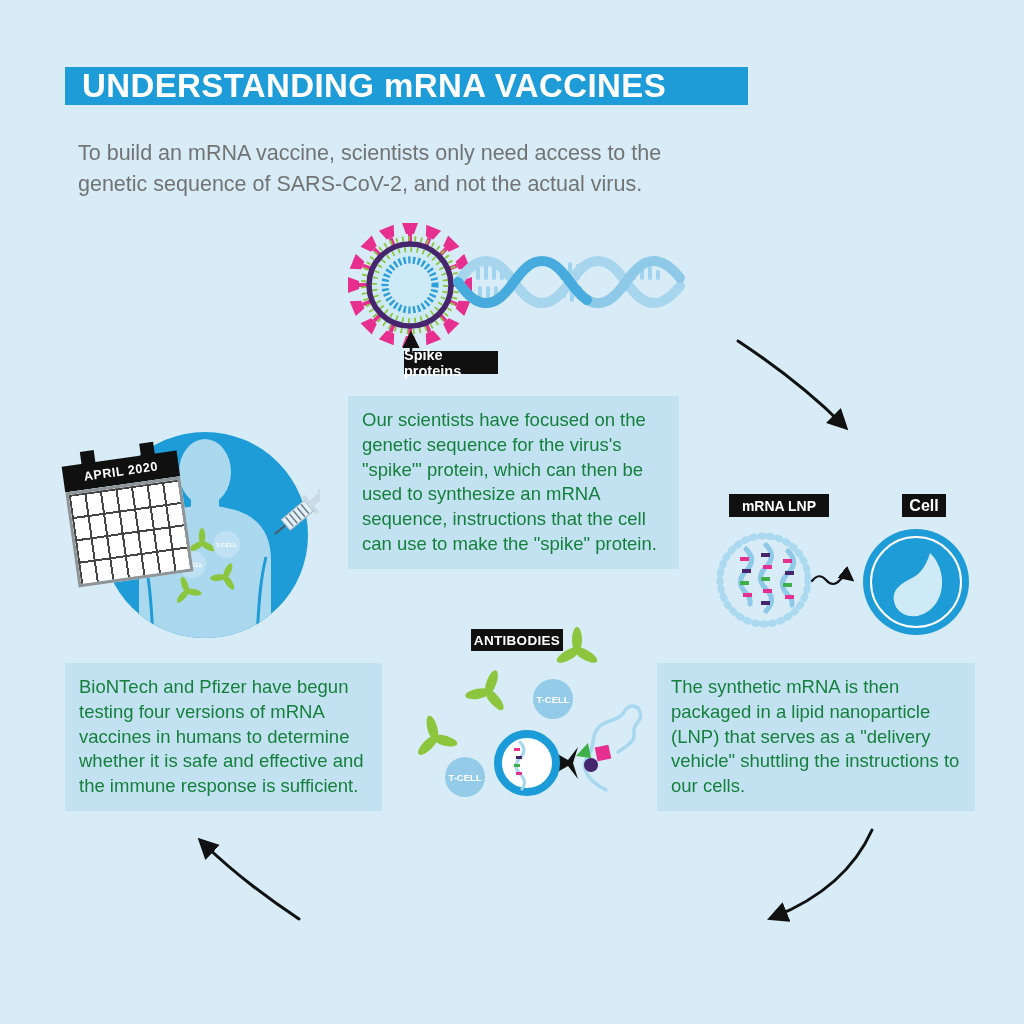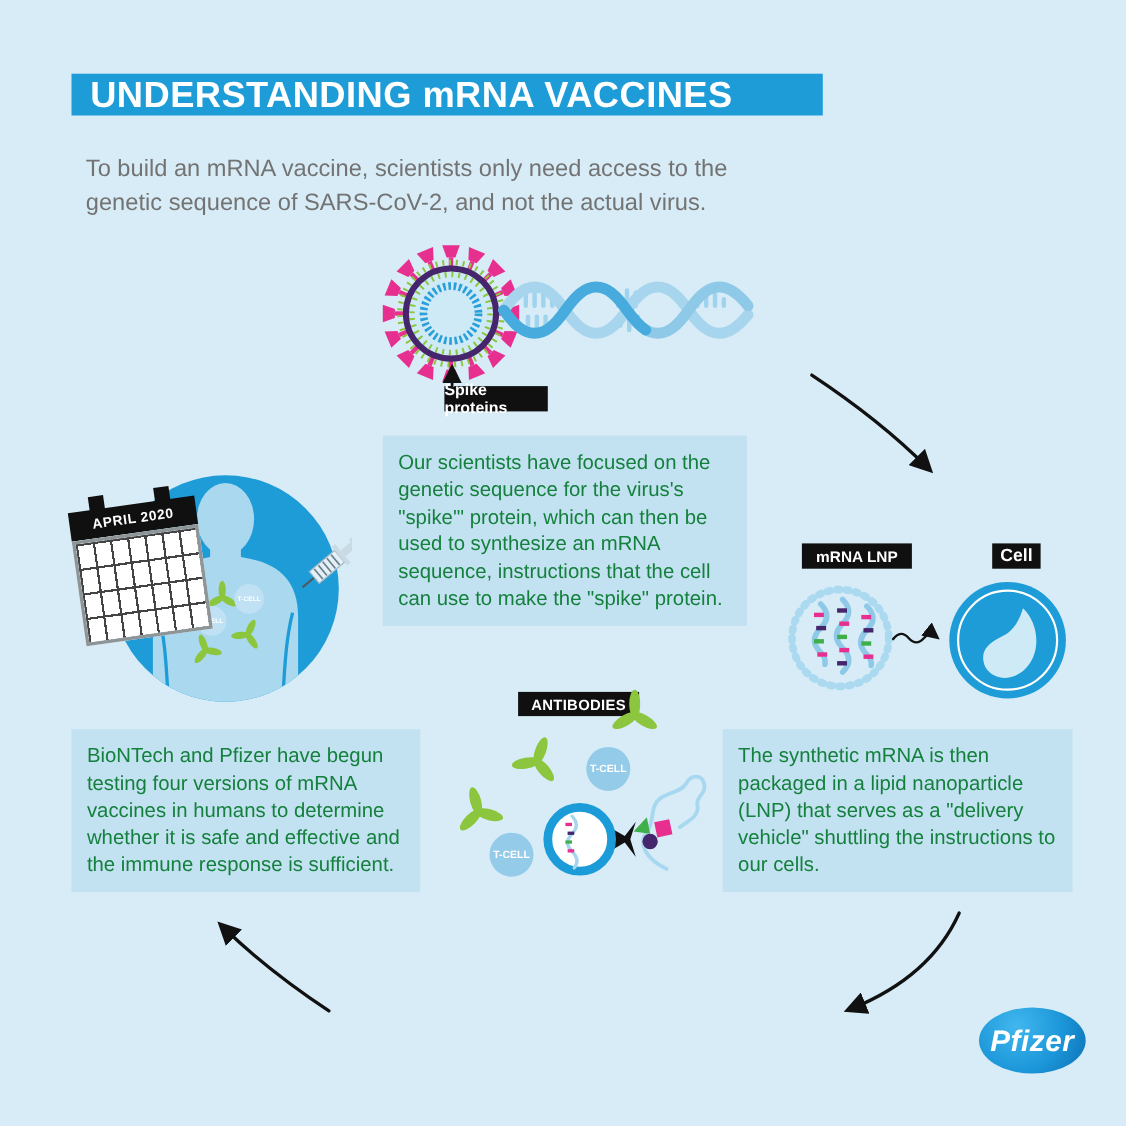--- a/index.html
+++ b/index.html
@@ -12,21 +12,21 @@
   .title-bar h1{margin:0;padding-left:17px;color:#ffffff;font-size:33px;font-weight:700;letter-spacing:.4px;}
 
   .intro{position:absolute;left:78px;top:138px;width:632px;color:#737373;font-size:21.5px;line-height:1.42;}
 
   
   .tag{position:absolute;background:#101010;color:#ffffff;display:flex;align-items:center;justify-content:center;
     font-weight:700;}
   .tag-spike{left:404px;top:351px;width:94px;height:23px;font-size:14.5px;}
   .tag-lnp{left:729px;top:494px;width:100px;height:23px;font-size:14px;}
   .tag-cell{left:902px;top:494px;width:44px;height:23px;font-size:16px;}
-  .tag-antibodies{left:471px;top:629px;width:110px;height:22px;font-size:13.5px;letter-spacing:.3px;}
+  .tag-antibodies{left:471px;top:629px;width:92px;height:22px;font-size:13.5px;letter-spacing:.3px;}
 
   
   .panel{position:absolute;background:#c2e2f1;color:#15803d;font-size:18.5px;line-height:1.34;padding:12px 14px;box-sizing:border-box;}
   .panel-step1{left:348px;top:396px;width:331px;min-height:142px;}
   .panel-trials{left:65px;top:663px;width:317px;min-height:124px;}
   .panel-lnp{left:657px;top:663px;width:318px;min-height:130px;}
   .panel-cellprod{left:348px;top:830px;width:352px;min-height:147px;}
 
   
   .tcell{position:absolute;border-radius:50%;background:#93cbe9;color:#ffffff;font-weight:700;
@@ -333,17 +333,14 @@
     </defs>
     <g fill="none" stroke="#111111" stroke-linecap="round">
       <path stroke-width="2.5" d="M411,352 L411,337" marker-end="url(#ah)"></path>
       <path stroke-width="3" d="M738,341 Q800,382 843,425" marker-end="url(#ah)"></path>
       <path stroke-width="3" d="M872,830 Q846,888 774,917" marker-end="url(#ah)"></path>
       <path stroke-width="3" d="M299,919 Q243,882 203,843" marker-end="url(#ah)"></path>
       <path stroke-width="2.2" d="M812,581 q7,-9 14,-1 q7,8 14,0 q5,-6 10,-2" marker-end="url(#ah)"></path>
     </g>
   </svg>
 
-  <div class="pfizer">
-    <span>Pfizer</span>
-  </div>
 
 </div>
 
 </body></html>

